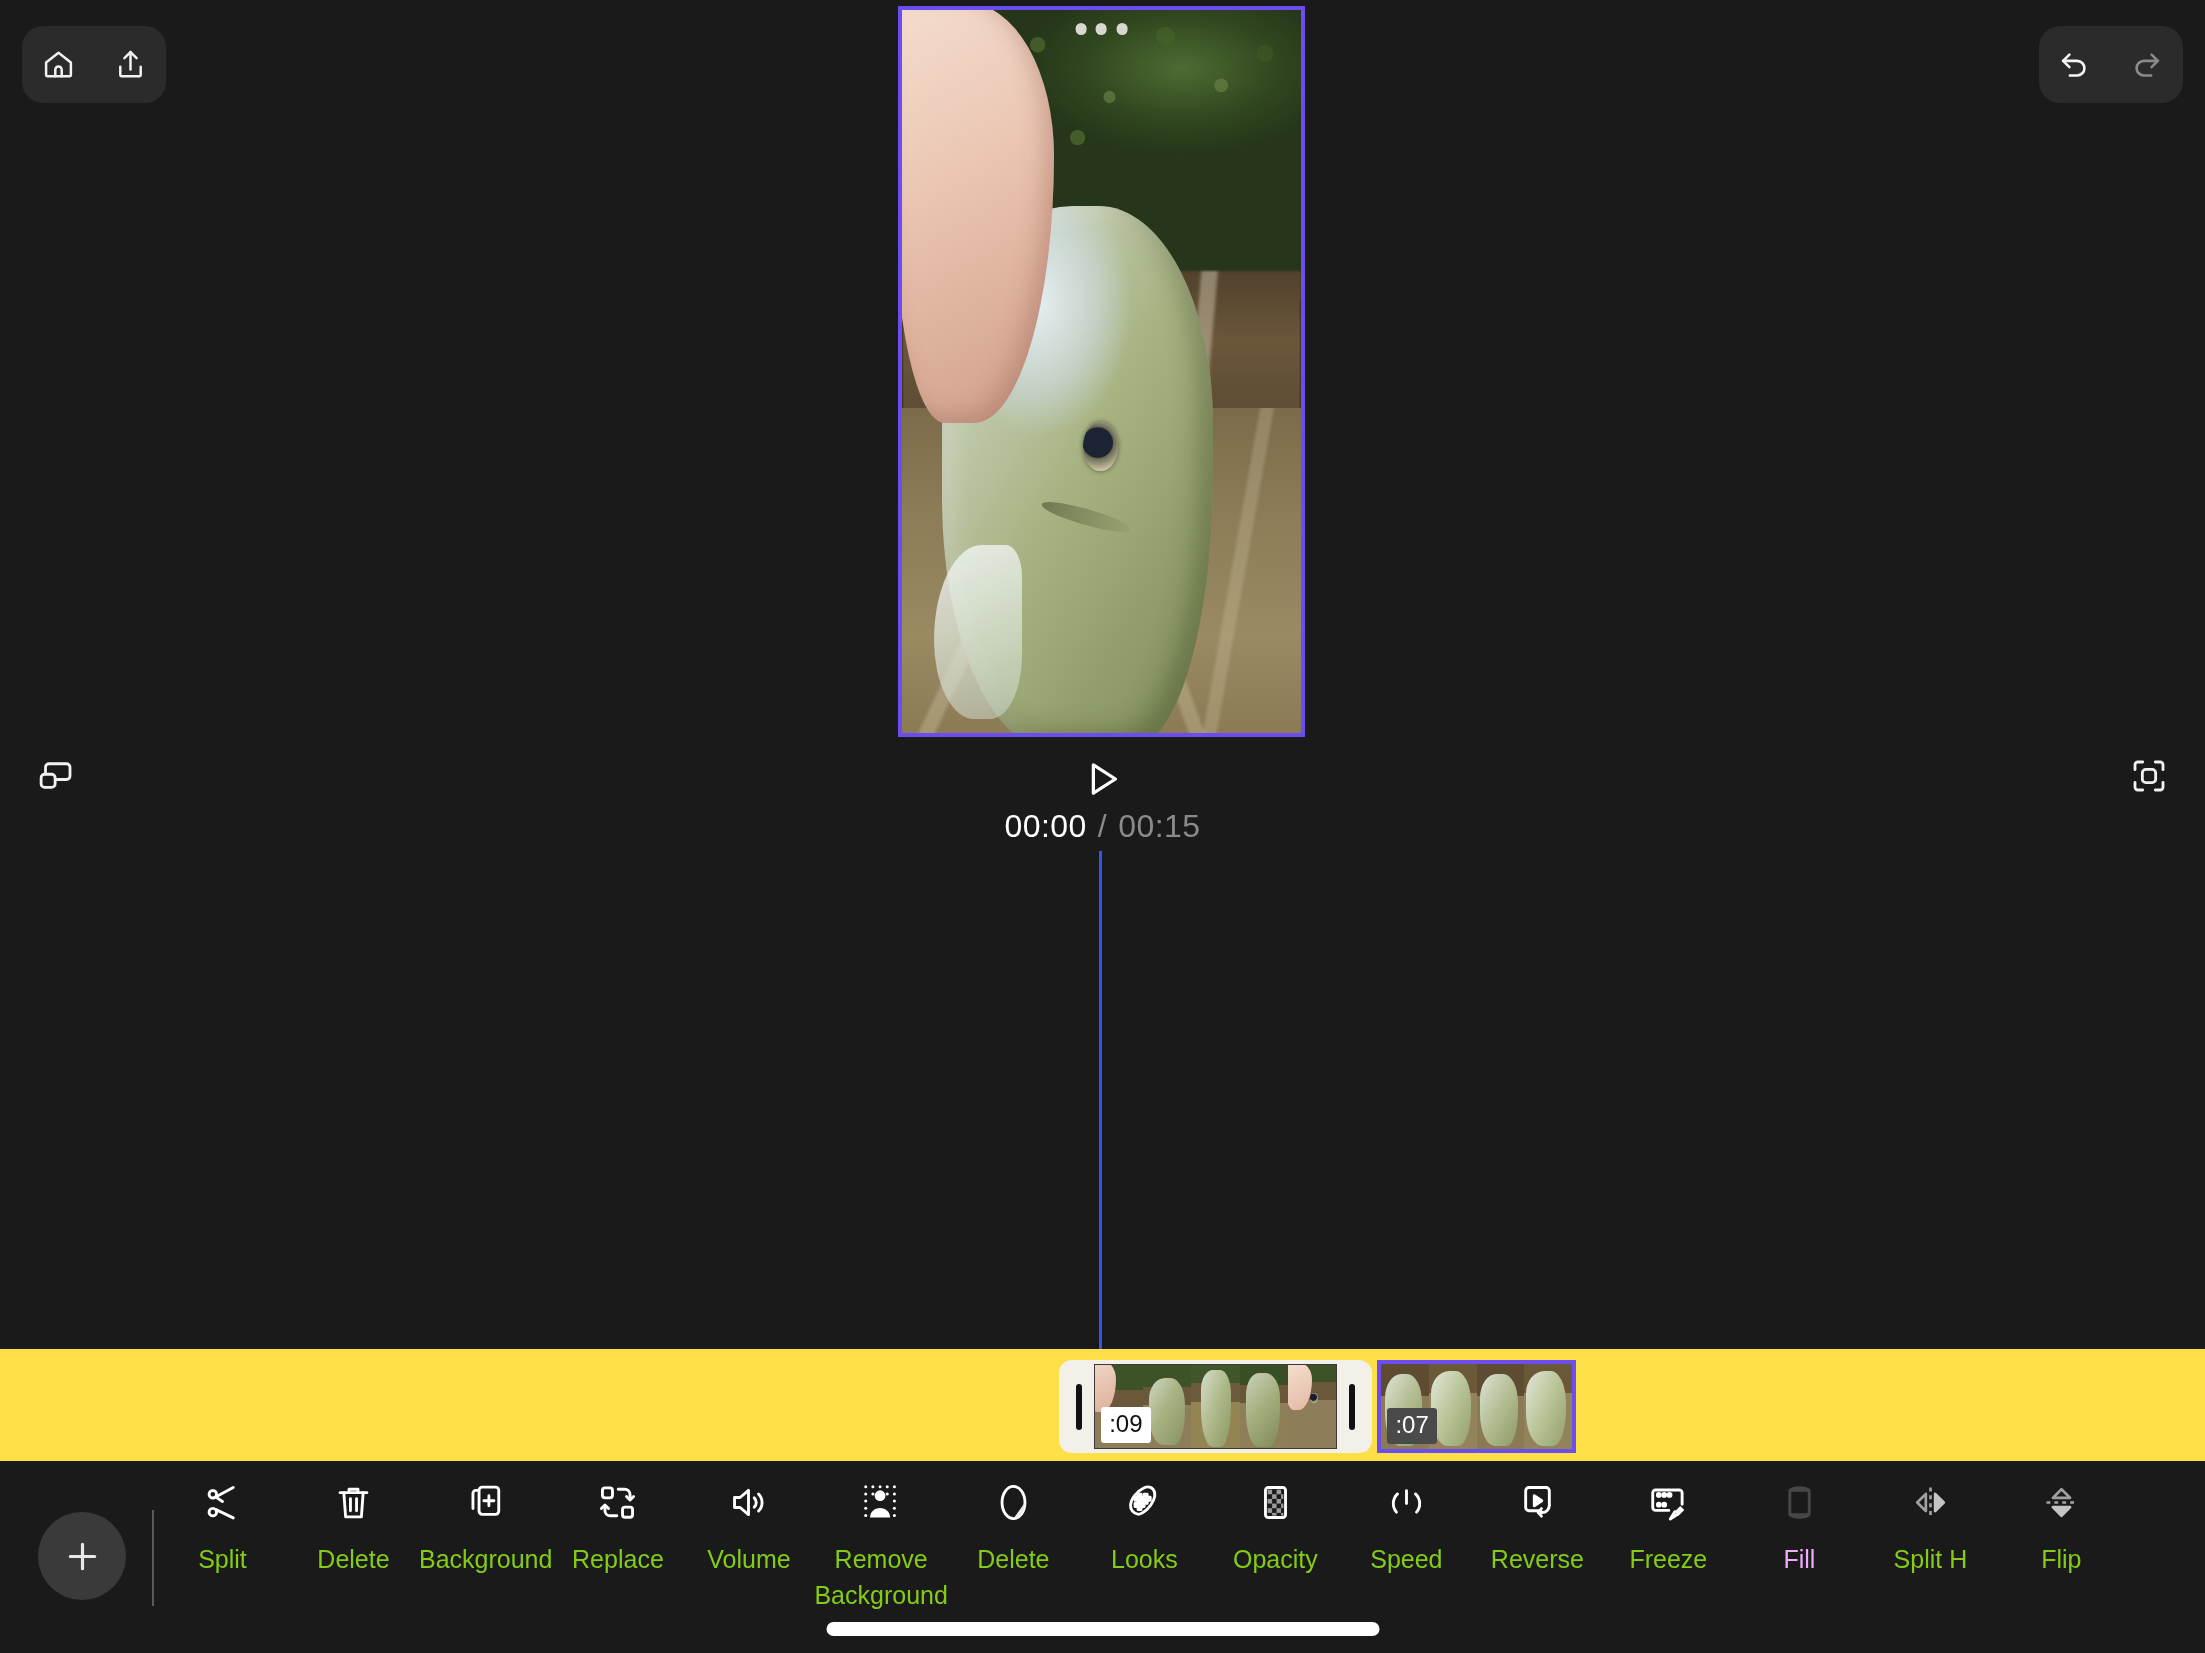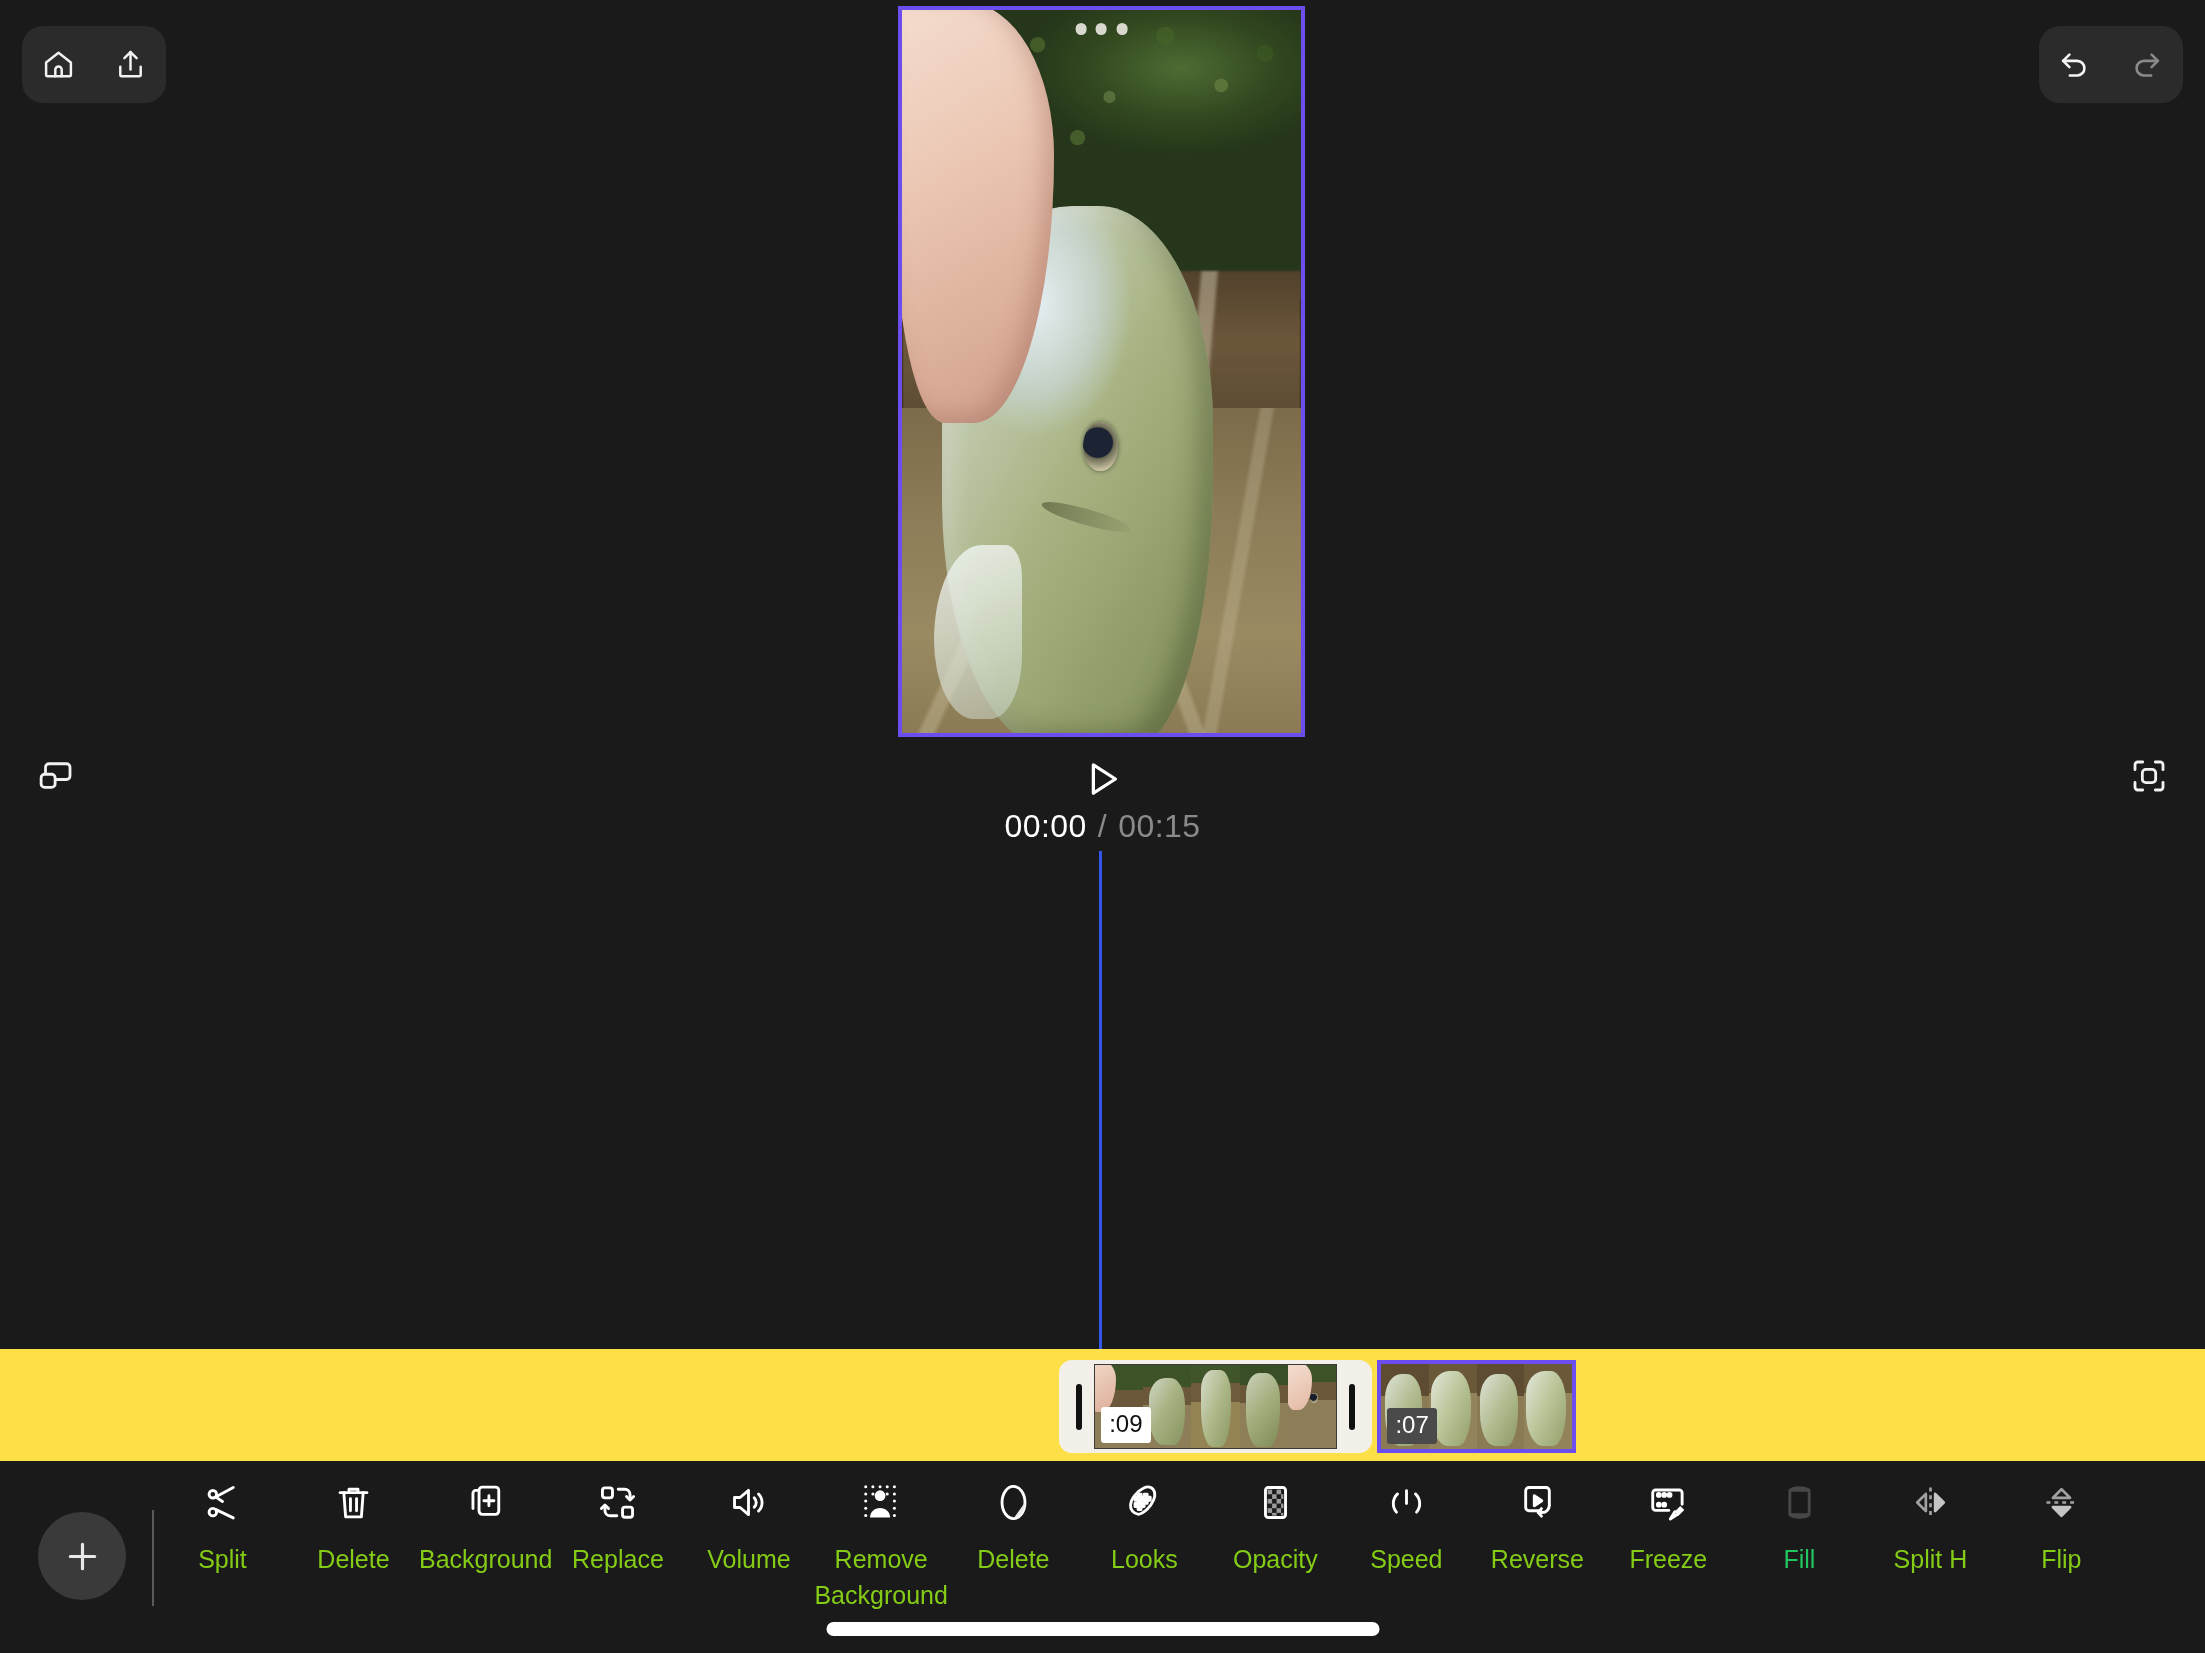--- a/index.html
+++ b/index.html
@@ -262,21 +262,21 @@
   .tool {
     flex: 0 0 131px;
     display:flex; flex-direction:column; align-items:center;
     gap: 13px;
     color:#84cc16;
   }
   .tool .glyph { height:53px; display:flex; align-items:center; justify-content:center; }
   .tool .tool-label {
     font-size:25px; line-height:1.42; text-align:center; white-space:pre-line;
   }
-  .tool.disabled { color:#22c55e; }
+  .tool.disabled { color:#f0abfc; }
   .tool.disabled svg { opacity:.55; }
   .tool.dim svg { opacity:.75; }
 
   .home-indicator {
     position:absolute; left:50%; bottom:17.6px; transform:translateX(-50%);
     width:553px; height:14.4px; border-radius:7.2px; background:#ffffff;
   }
 </style>
 </head>
 <body>

